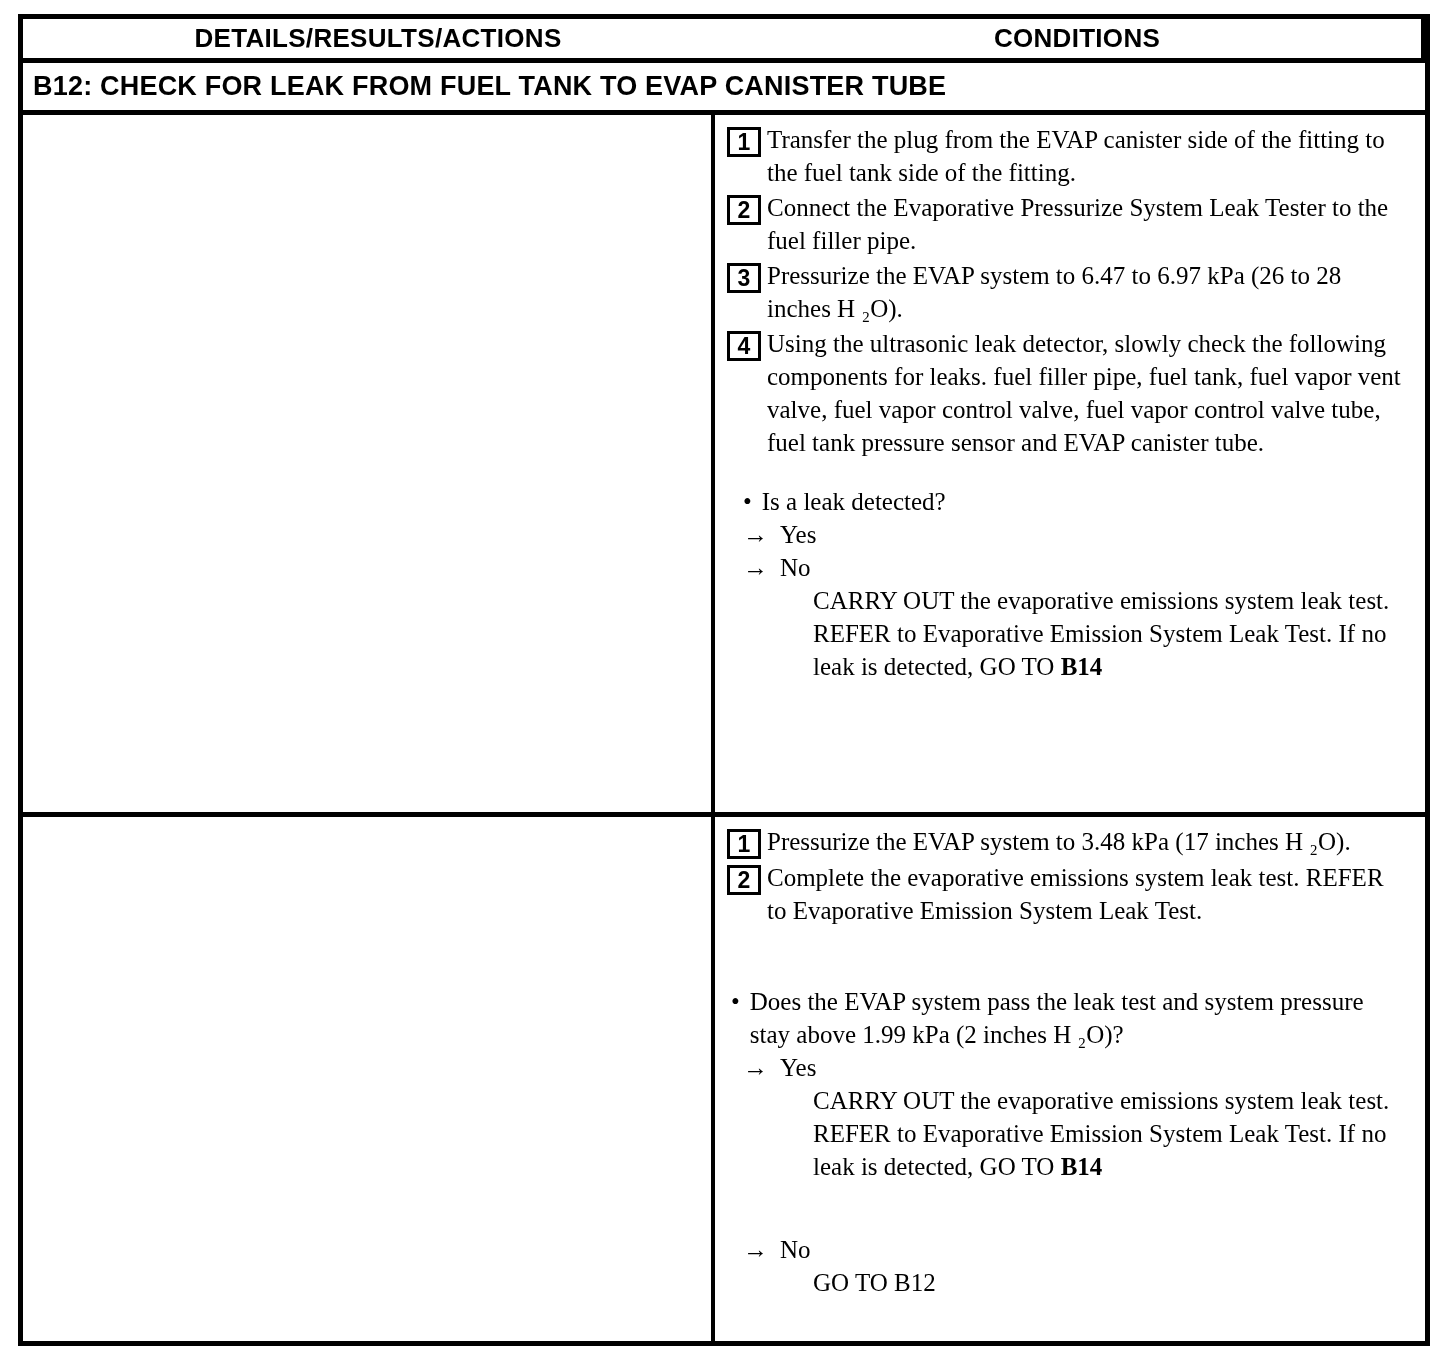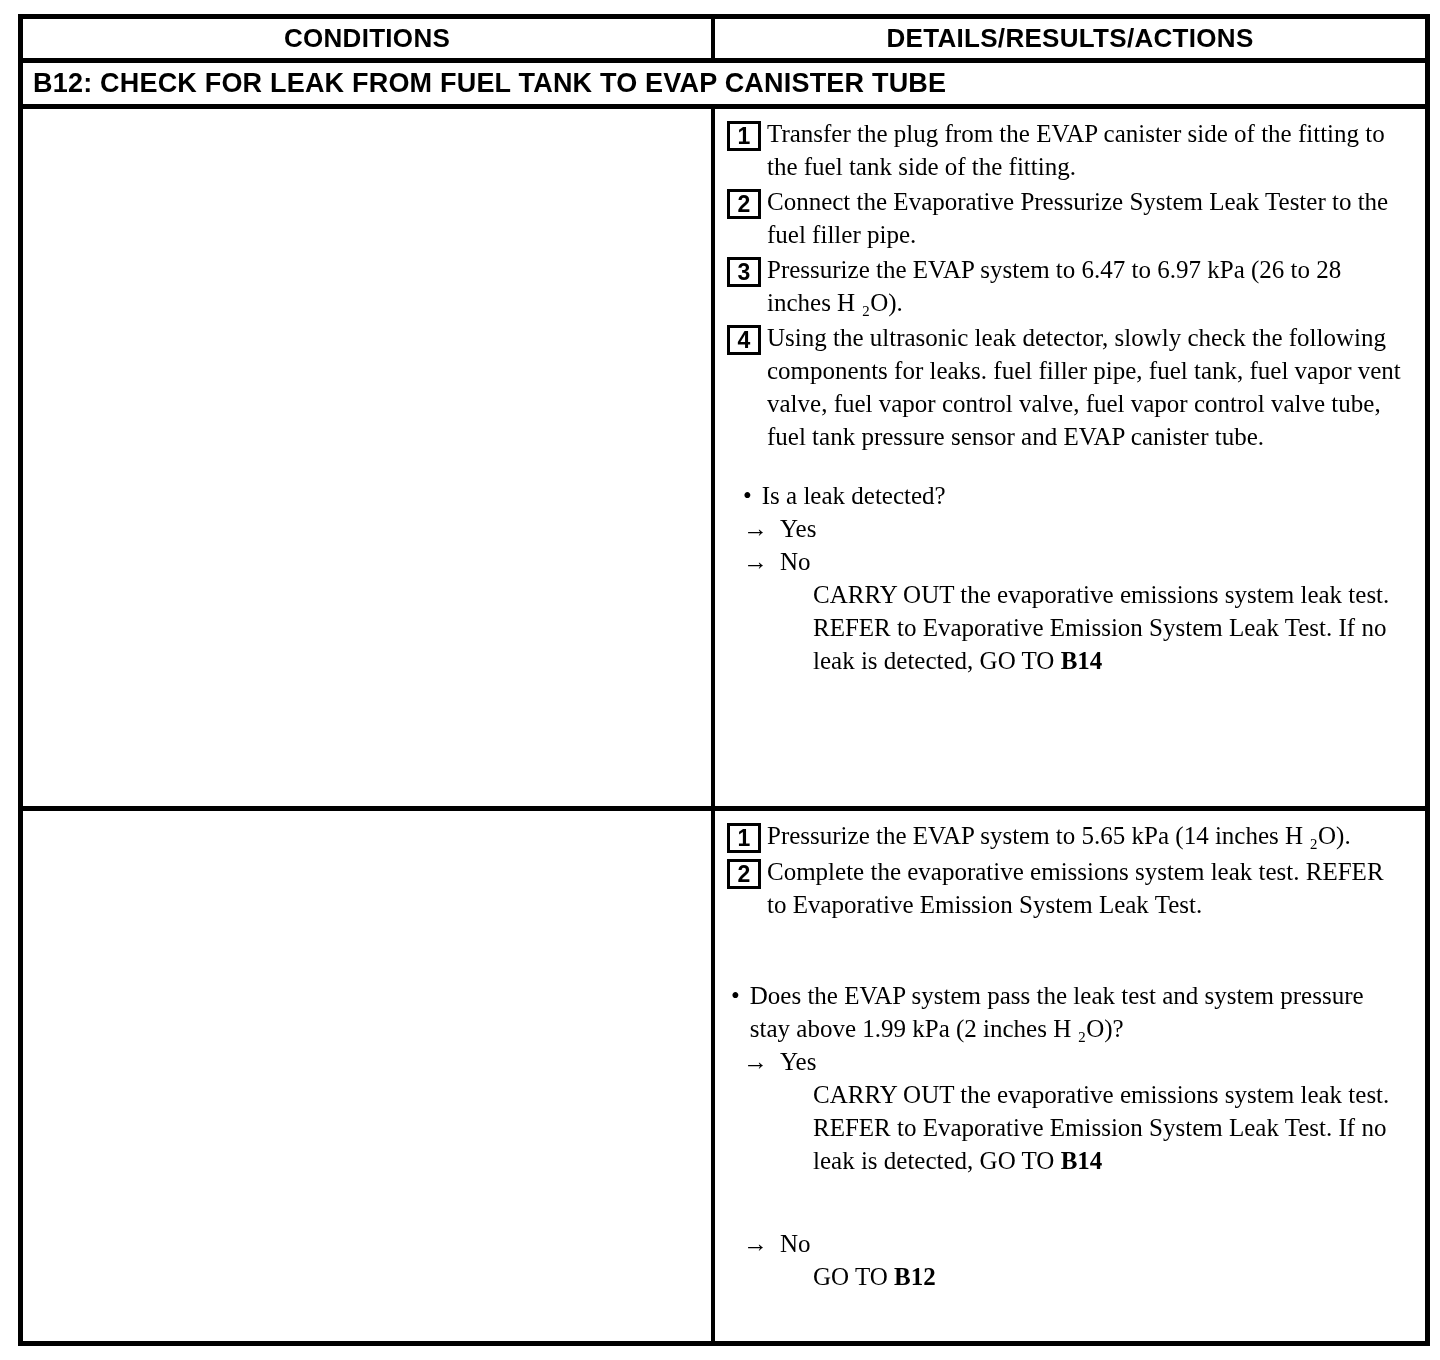--- a/index.html
+++ b/index.html
@@ -31,21 +31,21 @@
     font-family: "Liberation Sans", sans-serif;
     font-weight: bold;
     font-size: 26px;
     letter-spacing: 0.3px;
   }
   .hcell.left  { width: 692px; border-right: 4px solid #000; }
   .hcell.right { flex: 1; }
   
   .section-row {
     display: flex; align-items: center;
-    height: 46px;
+    height: 52px;
     border-bottom: 5px solid #000;
     padding-left: 10px;
     font-family: "Liberation Sans", sans-serif;
     font-weight: bold;
     font-size: 27px;
     letter-spacing: 0.2px;
     flex: 0 0 auto;
   }
   
   .content-row {
@@ -97,22 +97,22 @@
   .branch-action { margin-left: 86px; }
   .gap-lg { margin-top: 58px; }
   .gap-md { margin-top: 50px; }
 </style>
 </head>
 <body>
 
 <div class="doc-table">
 
   <div class="header-row">
+    <div class="hcell right">DETAILS/RESULTS/ACTIONS</div>
     <div class="hcell left">CONDITIONS</div>
-    <div class="hcell right">DETAILS/RESULTS/ACTIONS</div>
   </div>
 
   <div class="section-row">B12: CHECK FOR LEAK FROM FUEL TANK TO EVAP CANISTER TUBE</div>
 
   <div class="content-row row-b12">
     <div class="ccell-left"></div>
     <div class="ccell-right">
 
       <div class="step">
         <span class="step-num">1</span>
@@ -150,21 +150,21 @@
     </div>
   </div>
 
 
   <div class="content-row grow">
     <div class="ccell-left"></div>
     <div class="ccell-right">
 
       <div class="step">
         <span class="step-num">1</span>
-        <span class="step-text">Pressurize the EVAP system to 5.65 kPa (14 inches H ₂O).</span>
+        <span class="step-text">Pressurize the EVAP system to 3.48 kPa (17 inches H ₂O).</span>
       </div>
       <div class="step">
         <span class="step-num">2</span>
         <span class="step-text">Complete the evaporative emissions system leak test. REFER to Evaporative Emission System Leak Test.</span>
       </div>
 
       <div class="question wide gap-lg">
         <span class="bullet">•</span>
         <span>Does the EVAP system pass the leak test and system pressure stay above 1.99 kPa (2 inches H ₂O)?</span>
       </div>
@@ -172,18 +172,18 @@
       <div class="branch-label">
         <span class="arrow">→</span>
         <span class="label-text">Yes</span>
       </div>
       <div class="branch-action"><span>CARRY OUT the evaporative emissions system leak test. REFER to Evaporative Emission System Leak Test. If no leak is detected, GO TO </span><span style="font-weight: bold;">B14</span></div>
 
       <div class="branch-label gap-md">
         <span class="arrow">→</span>
         <span class="label-text">No</span>
       </div>
-      <div class="branch-action"><span>GO TO </span><span style="font-weight: bold;">B12</span></div>
+      <div class="branch-action"><span>GO TO </span><span style="font-weight: normal;">B12</span></div>
 
     </div>
   </div>
 
 </div>
 
 </body></html>

